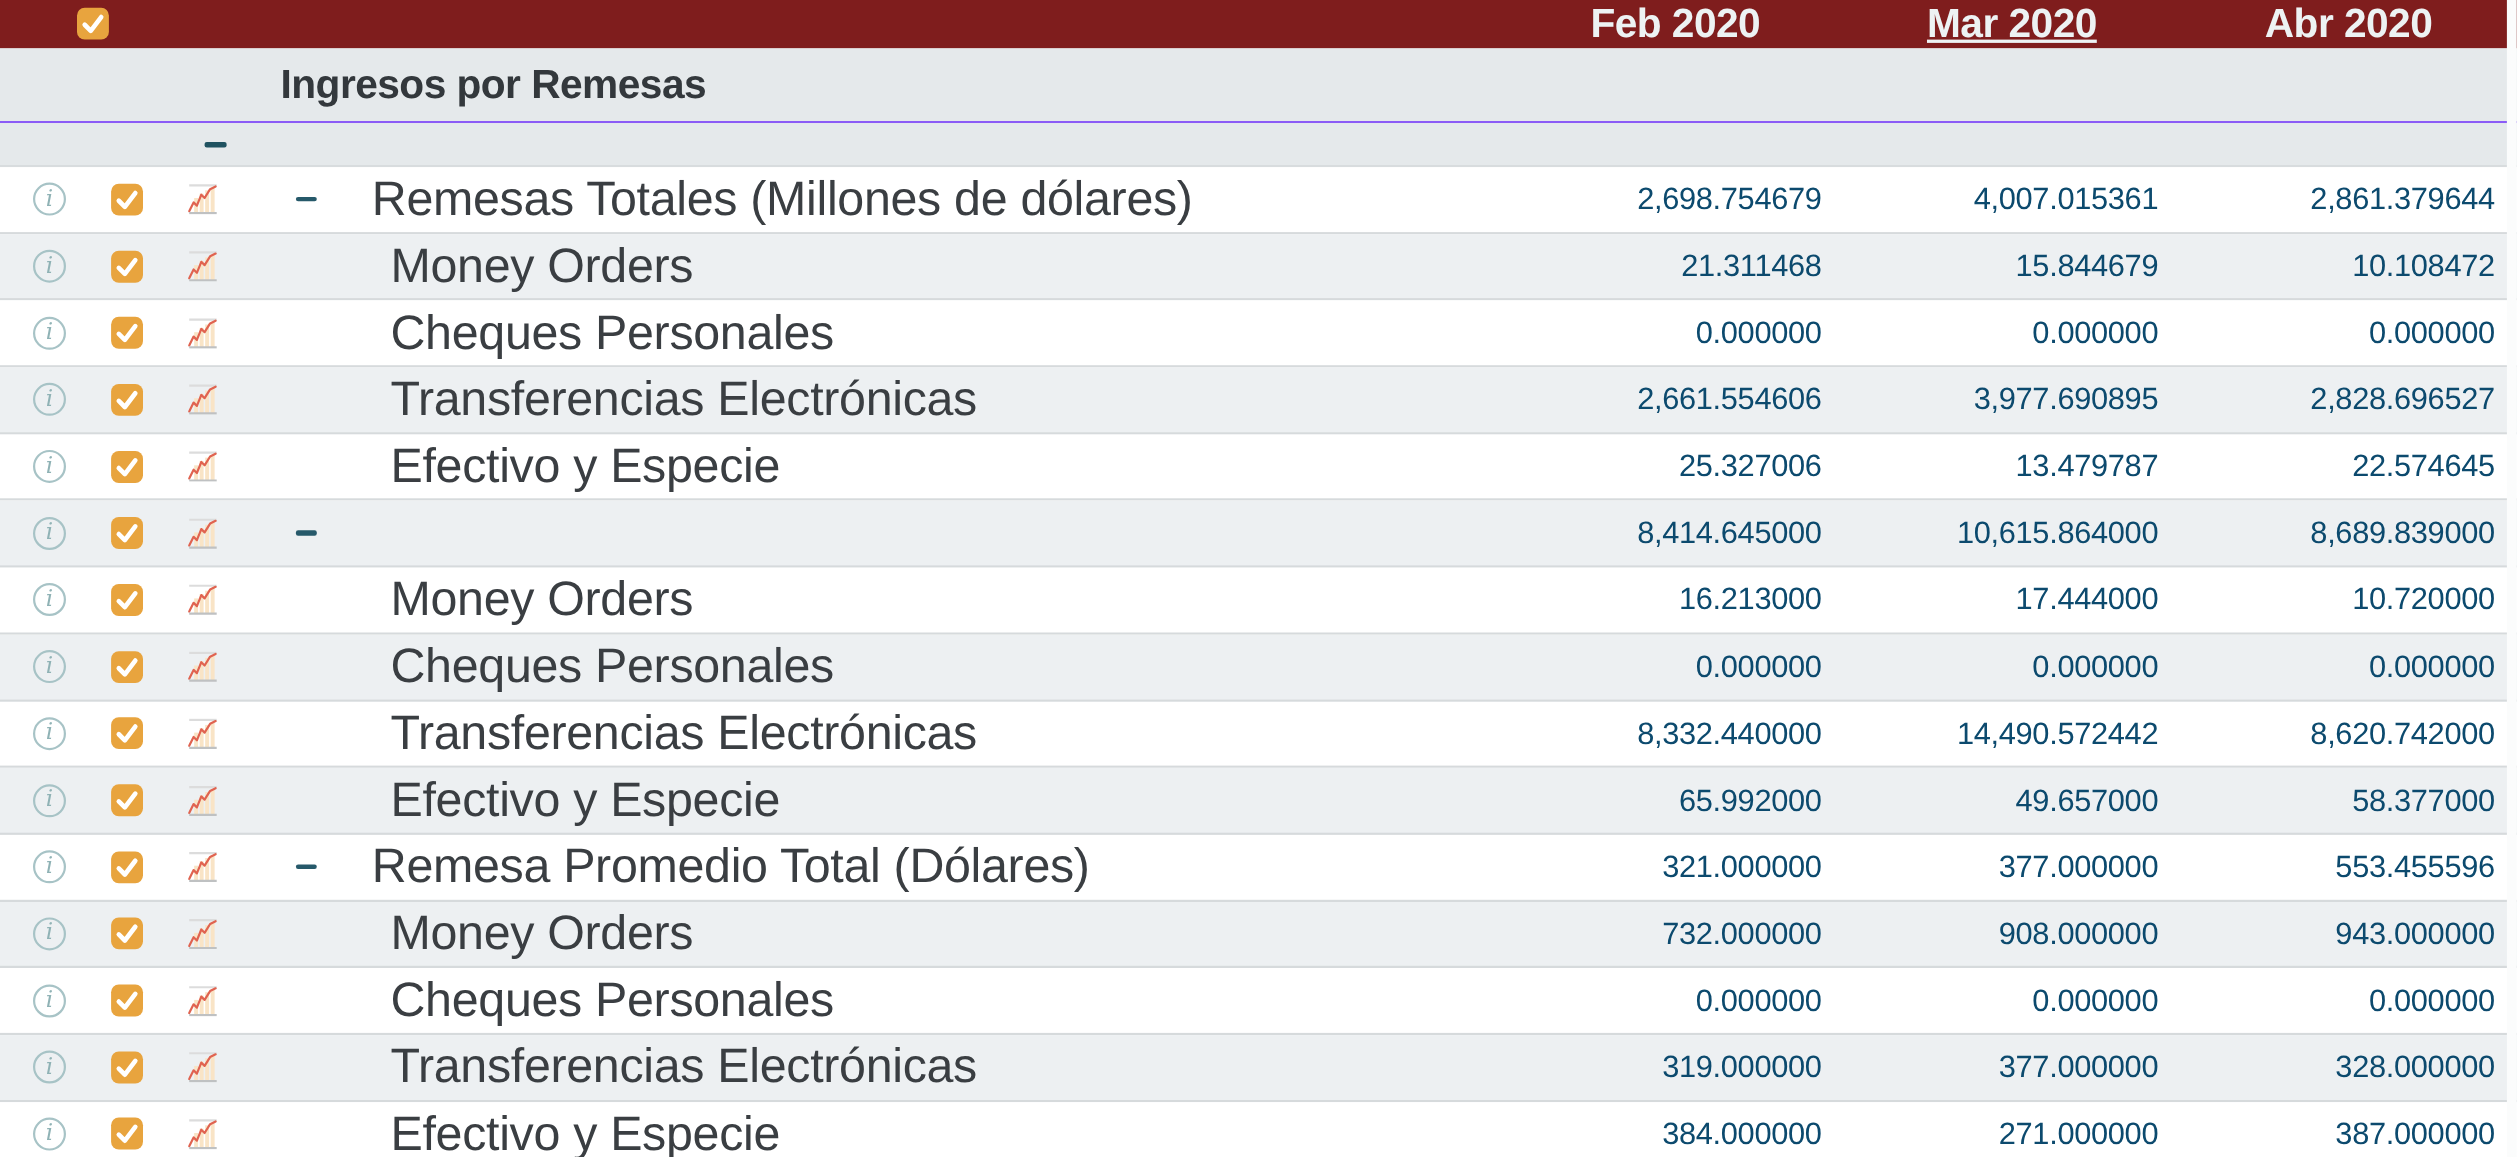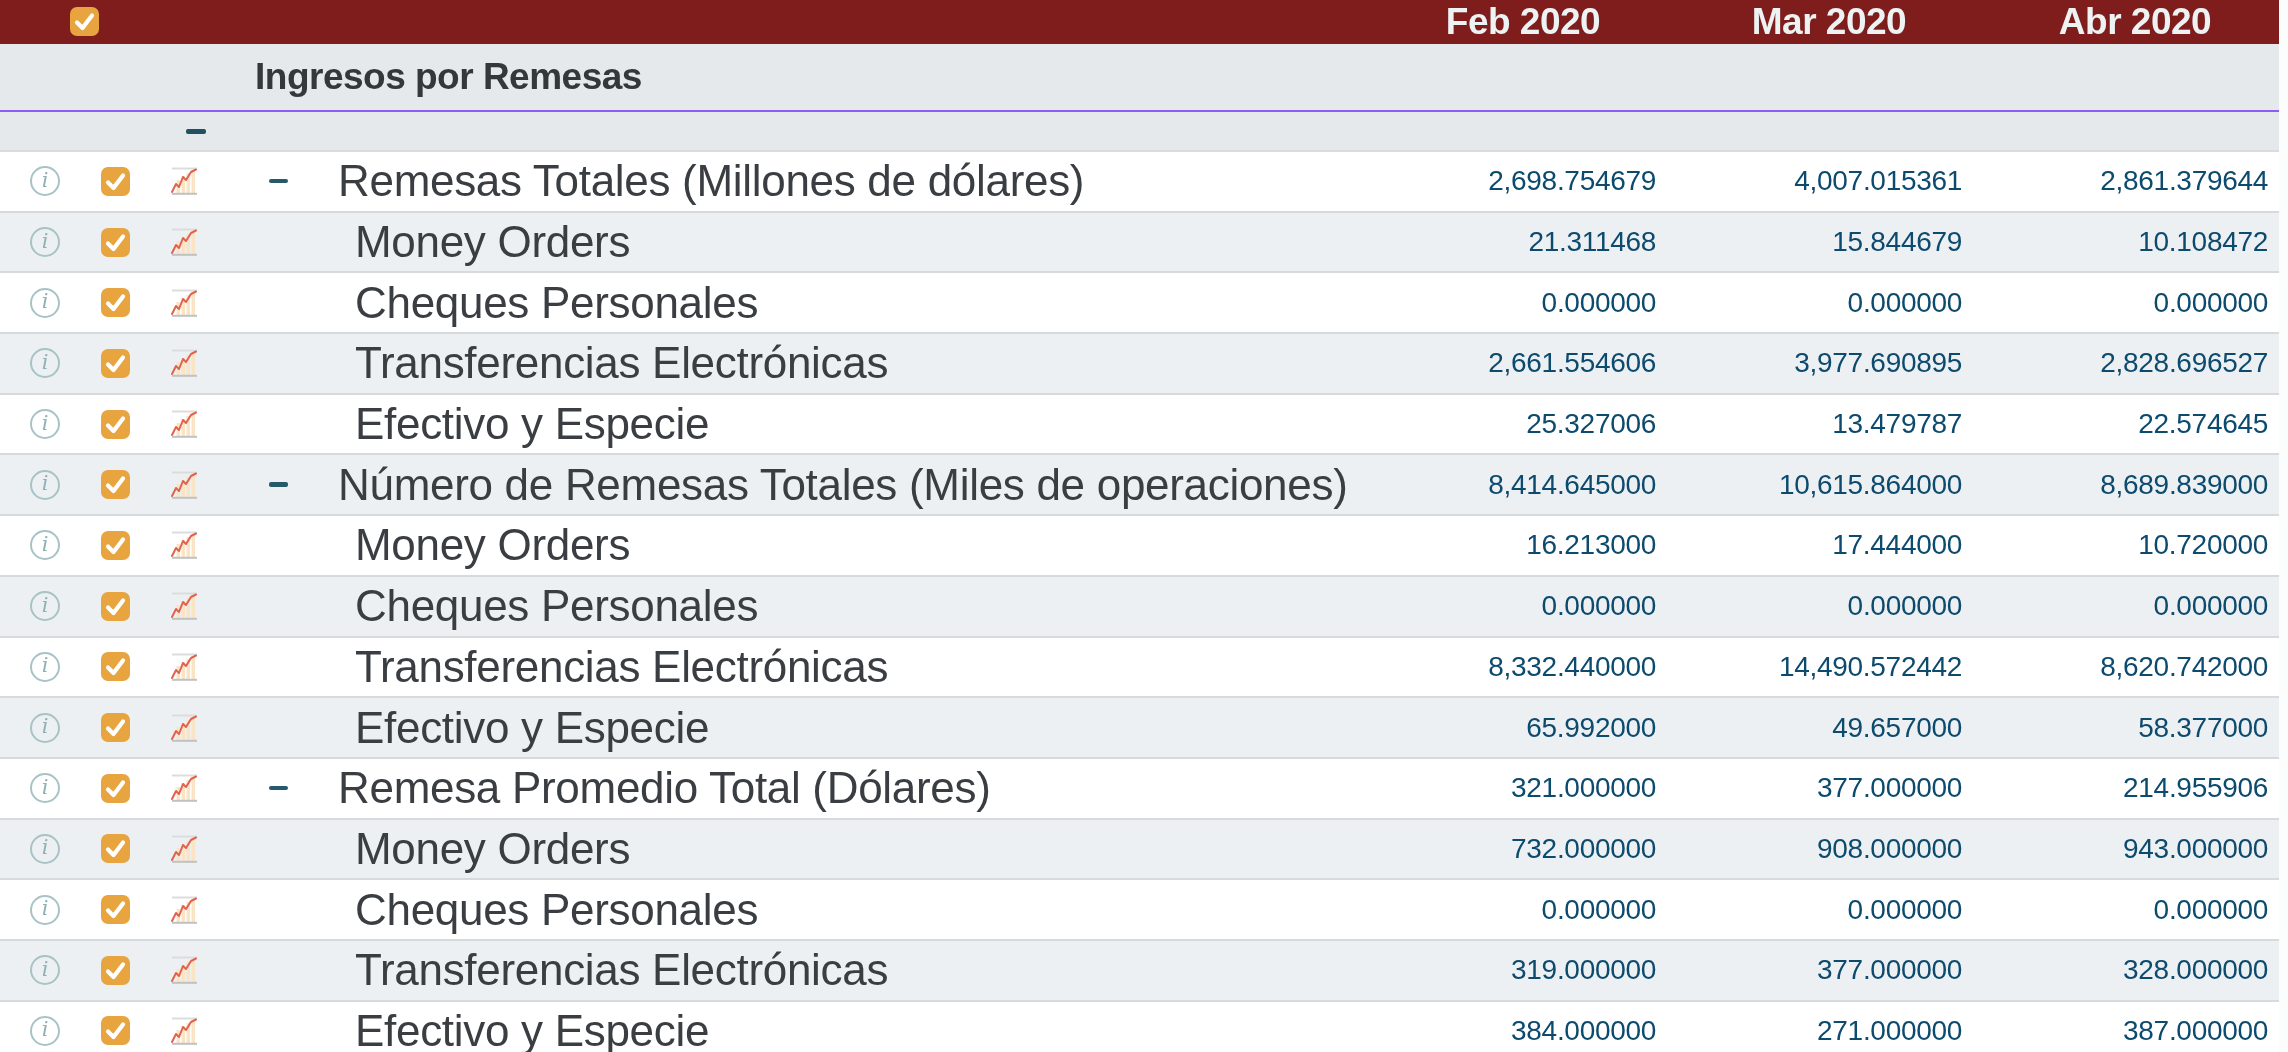--- a/index.html
+++ b/index.html
@@ -6,21 +6,21 @@
   html,body { width:2288px; height:1052px; overflow:hidden; }
   body { font-family:"Liberation Sans", sans-serif; color:#3a3e42; background:#ffffff; position:relative; }
 
   .screen { position:absolute; inset:0; width:2288px; height:1052px; }
 
   
   .thead { position:absolute; left:0; top:0; width:2288px; height:44px; background:#7f1d1d; }
   .hdr-cell { position:absolute; top:0; height:44px; width:306px;
               display:flex; align-items:center; justify-content:center;
               font-size:37px; font-weight:bold; color:#edf2f3; letter-spacing:-0.5px; }
-  .hc0 { left:1370px; } .hc1 { left:1676px; } .hc2 { left:1982px; }
+  .hc0 { left:1370px; } .hc1 { left:1676px;text-decoration:underline; } .hc2 { left:1982px; }
 
   
   .checkbox { position:absolute; width:29px; height:29px; border-radius:7px; background:#e8a43e;
               display:flex; align-items:center; justify-content:center; cursor:pointer; }
   .checkbox svg { display:block; }
   .hdr-checkbox { left:70px; top:7px; }
 
   
   .section-row { position:absolute; left:0; top:44px; width:2288px; height:68px; background:#e5e9eb;
                  border-bottom:2px solid #8b5cf6; }
@@ -234,21 +234,20 @@
         <line x1="1" y1="1.5" x2="26" y2="1.5" stroke="#dcdcdc" stroke-width="2"></line>
         <rect x="5.5" y="13" width="3.6" height="13.5" fill="#f9e4c6"></rect>
         <rect x="10.5" y="9" width="3.6" height="17.5" fill="#f9e4c6"></rect>
         <rect x="15.5" y="6" width="3.6" height="20.5" fill="#f9e4c6"></rect>
         <rect x="20.5" y="3.5" width="3.6" height="23" fill="#f9e4c6"></rect>
         <polyline points="1,25 5,17 8,20 12,10 15,13 20,5 25,2.5" fill="none" stroke="#e06350" stroke-width="2" stroke-linejoin="round" stroke-linecap="round"></polyline>
         <line x1="1" y1="26.8" x2="26" y2="26.8" stroke="#bfc1c2" stroke-width="2"></line>
       </svg>
     </span>
     <span class="minus"></span>
-    <span class="row-label">Número de Remesas Totales (Miles de operaciones)</span>
     <span class="val v0">8,414.645000</span>
     <span class="val v1">10,615.864000</span>
     <span class="val v2">8,689.839000</span>
   </div>
 
   <div class="row child">
     <span class="info-icon">
           <i>i</i>
         </span>
     <span class="checkbox">
@@ -372,21 +371,21 @@
         <rect x="15.5" y="6" width="3.6" height="20.5" fill="#f9e4c6"></rect>
         <rect x="20.5" y="3.5" width="3.6" height="23" fill="#f9e4c6"></rect>
         <polyline points="1,25 5,17 8,20 12,10 15,13 20,5 25,2.5" fill="none" stroke="#e06350" stroke-width="2" stroke-linejoin="round" stroke-linecap="round"></polyline>
         <line x1="1" y1="26.8" x2="26" y2="26.8" stroke="#bfc1c2" stroke-width="2"></line>
       </svg>
     </span>
     <span class="minus"></span>
     <span class="row-label">Remesa Promedio Total (Dólares)</span>
     <span class="val v0">321.000000</span>
     <span class="val v1">377.000000</span>
-    <span class="val v2">214.955906</span>
+    <span class="val v2">553.455596</span>
   </div>
 
   <div class="row child alt">
     <span class="info-icon">
           <i>i</i>
         </span>
     <span class="checkbox">
       <svg width="29" height="29" viewBox="0 0 29 29">
         <path d="M7 15.5 L12.5 21 L22 8.5" fill="none" stroke="#ffffff" stroke-width="4.2" stroke-linecap="round" stroke-linejoin="round"></path>
       </svg>

